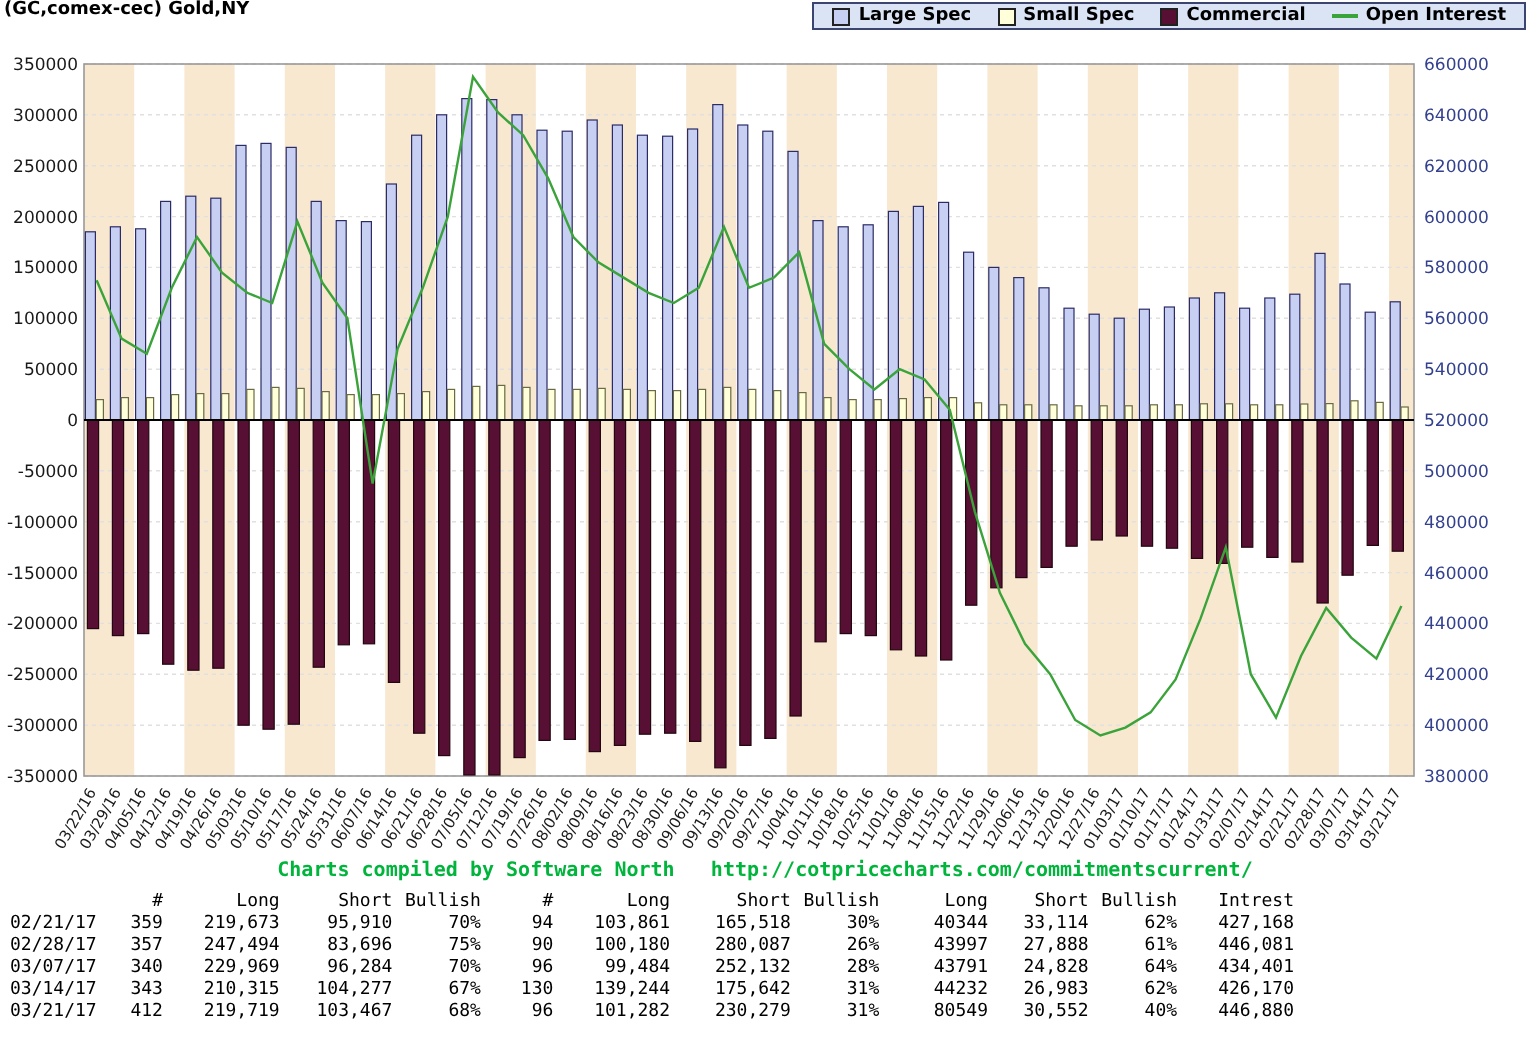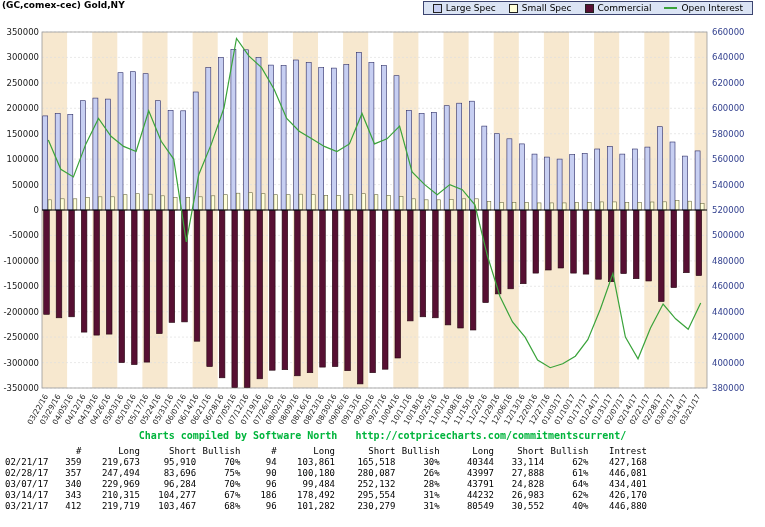--- a/index.html
+++ b/index.html
@@ -1,21 +1,21 @@
 <!DOCTYPE html>
 <html><head>
 <meta charset="utf-8">
 <style>
   html,body{margin:0;padding:0;background:#fff;}
   body{font-family:"DejaVu Sans",sans-serif;}
   #app{position:relative;width:765px;height:527px;background:#fff;overflow:hidden;}
   .titles{position:absolute;top:1px;left:2px;color:#000;}
   .titles div{font-size:9px;font-weight:bold;line-height:9px;white-space:nowrap;}
-  #legend{position:absolute;top:1px;right:12px;height:12px;display:flex;align-items:center;gap:13px;
-          background:#dbe4f4;border:1px solid #3c4470;padding:0 9px;font-size:9px;color:#000;}
+  #legend{position:absolute;top:1px;right:2px;height:12px;display:flex;align-items:center;gap:13px;
+          background:#dbe4f4;border:1px solid #3c4470;padding:0 9px;font-size:9px;color:#000;font-weight:bold;}
   .legend-item{display:flex;align-items:center;gap:4px;white-space:nowrap;}
   .swatch{width:7px;height:7px;border:1px solid #222;display:inline-block;}
   .swatch.line{width:13px;height:2px;border:none;}
   #chart-svg{position:absolute;top:16px;left:0;}
   #credit{position:absolute;top:430px;left:0;width:100%;text-align:center;
           font-family:"DejaVu Sans Mono",monospace;font-size:10px;font-weight:bold;white-space:nowrap;}
   #credit a{text-decoration:none;}
   #cot-table{position:absolute;top:446px;left:2px;border-collapse:collapse;table-layout:fixed;width:648px;
              font-family:"DejaVu Sans Mono",monospace;font-size:9px;color:#000;}
   #cot-table td,#cot-table th{padding:0 3px;white-space:nowrap;font-weight:normal;text-align:right;line-height:11px;overflow:hidden;}
@@ -409,23 +409,23 @@
           <td>24,828</td>
           <td>64%</td>
           <td>434,401</td>
         </tr>
         <tr>
           <td class="date-cell">03/14/17</td>
           <td>343</td>
           <td>210,315</td>
           <td>104,277</td>
           <td>67%</td>
-          <td>186</td>
-          <td>178,492</td>
-          <td>295,554</td>
+          <td>130</td>
+          <td>139,244</td>
+          <td>175,642</td>
           <td>31%</td>
           <td>44232</td>
           <td>26,983</td>
           <td>62%</td>
           <td>426,170</td>
         </tr>
         <tr>
           <td class="date-cell">03/21/17</td>
           <td>412</td>
           <td>219,719</td>

